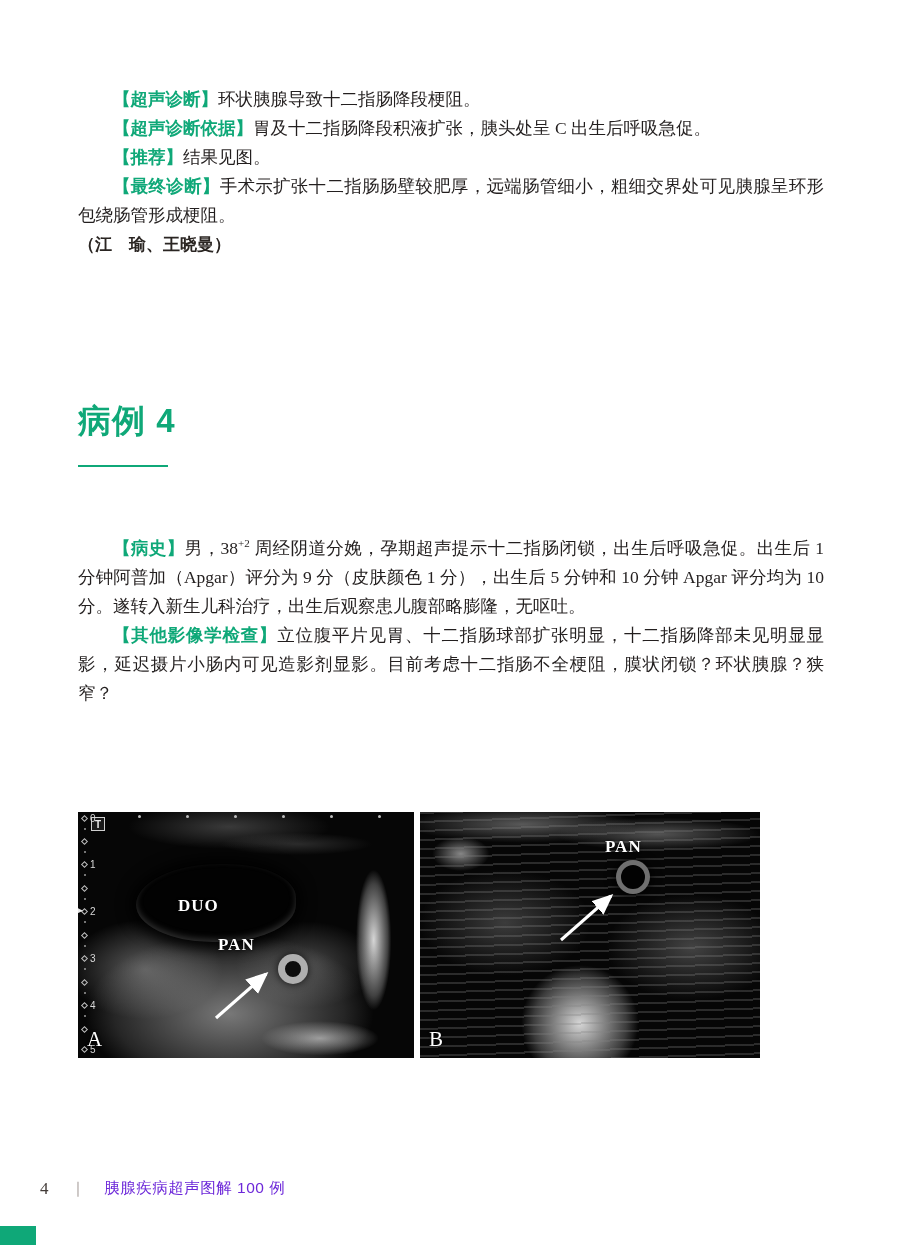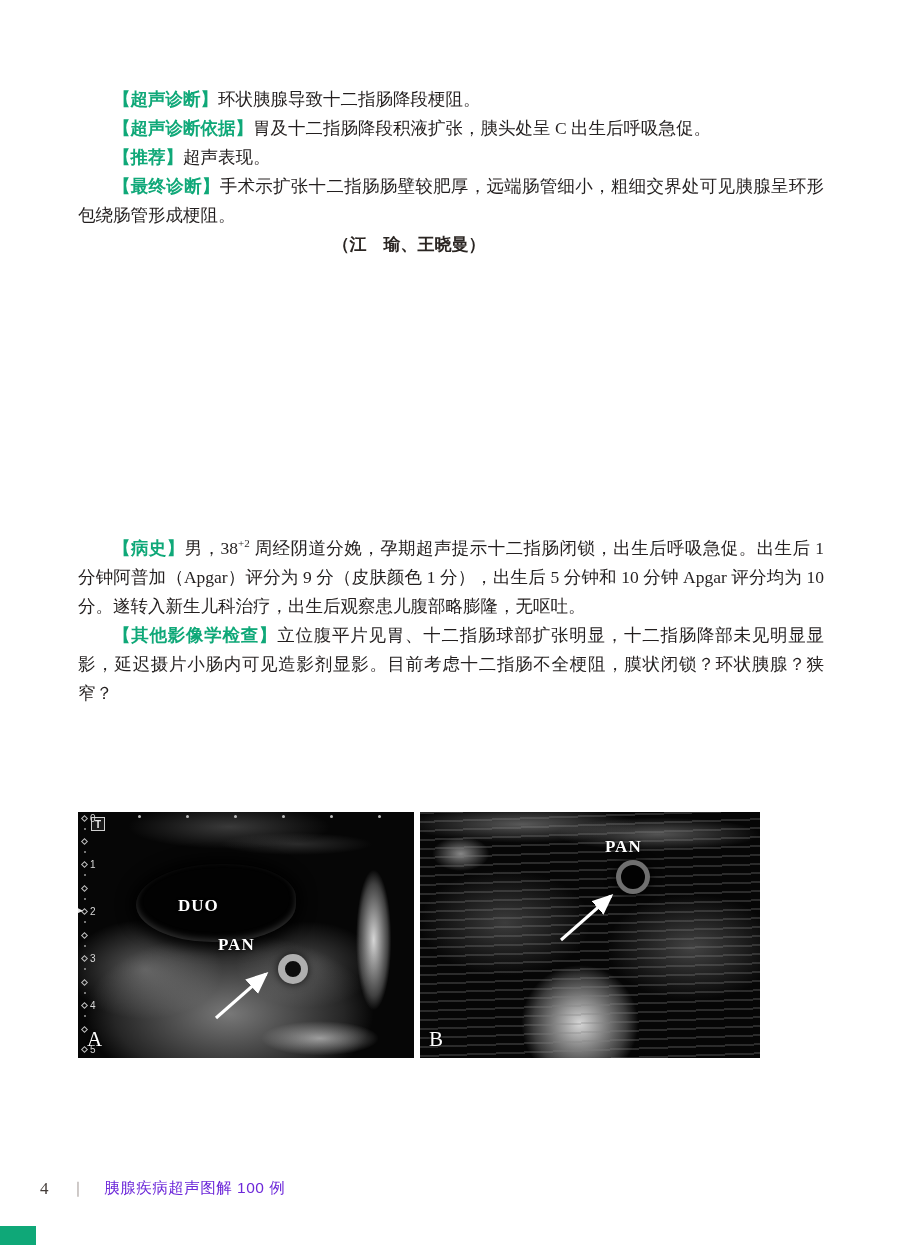--- a/index.html
+++ b/index.html
@@ -16,21 +16,21 @@
     font-size:17.5px; line-height:29px; text-align:justify;
     text-indent:2em; color:#231f1f;
   }
   .glabel {
     font-family:"Liberation Sans","DejaVu Sans",sans-serif;
     font-weight:700; color:#0fa878;
   }
   .authors {
     font-family:"Liberation Sans","DejaVu Sans",sans-serif;
     font-weight:600; font-size:17px; line-height:29px;
-    text-align:center; padding-right:84px; color:#2a2522;
+    text-align:left; padding-right:84px; color:#2a2522;
   }
   sup.gest { font-size:11px; vertical-align:super; line-height:0; }
   
   .case-title-wrap { position:absolute; left:78px; top:399px; }
   .case-title {
     font-family:"Liberation Sans","DejaVu Sans",sans-serif;
     font-weight:700; font-size:33px; color:#0fa878; letter-spacing:1px;
   }
   .case-title-rule { width:90px; height:2px; background:#0fa878; margin-top:21px; }
   
@@ -112,25 +112,29 @@
   .corner-tab { position:absolute; left:0; bottom:0; width:36px; height:19px; background:#0fa878; }
 </style>
 </head>
 <body>
 
 <div class="page">
 
   <div class="textblock" style="top:85px">
     <p class="para"><span class="glabel">【超声诊断】</span><span>环状胰腺导致十二指肠降段梗阻。</span></p>
     <p class="para"><span class="glabel">【超声诊断依据】</span><span>胃及十二指肠降段积液扩张，胰头处呈 C 出生后呼吸急促。</span></p>
-    <p class="para"><span class="glabel">【推荐】</span><span>超声表现。</span></p>
+    <p class="para"><span class="glabel">【推荐】</span><span>结果见图。</span></p>
     <p class="para"><span class="glabel">【最终诊断】</span><span>手术示扩张十二指肠肠壁较肥厚，远端肠管细小，粗细交界处可见胰腺呈环形包绕肠管形成梗阻。</span></p>
     <p class="authors">（江　瑜、王晓曼）</p>
   </div>
 
+  <div class="case-title-wrap">
+    <div class="case-title">病例 4</div>
+    <div class="case-title-rule"></div>
+  </div>
 
   <div class="textblock" style="top:534px">
     <p class="para"><span class="glabel">【病史】</span><span>男，38</span><sup class="gest">+2</sup><span> 周经阴道分娩，孕期超声提示十二指肠闭锁，出生后呼吸急促。出生后 1 分钟阿普加（Apgar）评分为 9 分（皮肤颜色 1 分），出生后 5 分钟和 10 分钟 Apgar 评分均为 10 分。遂转入新生儿科治疗，出生后观察患儿腹部略膨隆，无呕吐。</span></p>
     <p class="para"><span class="glabel">【其他影像学检查】</span><span>立位腹平片见胃、十二指肠球部扩张明显，十二指肠降部未见明显显影，延迟摄片小肠内可见造影剂显影。目前考虑十二指肠不全梗阻，膜状闭锁？环状胰腺？狭窄？</span></p>
   </div>
 
   <div class="figure-row">
 
     <div class="us-panel us-a">
       <div class="echo-base"></div>

